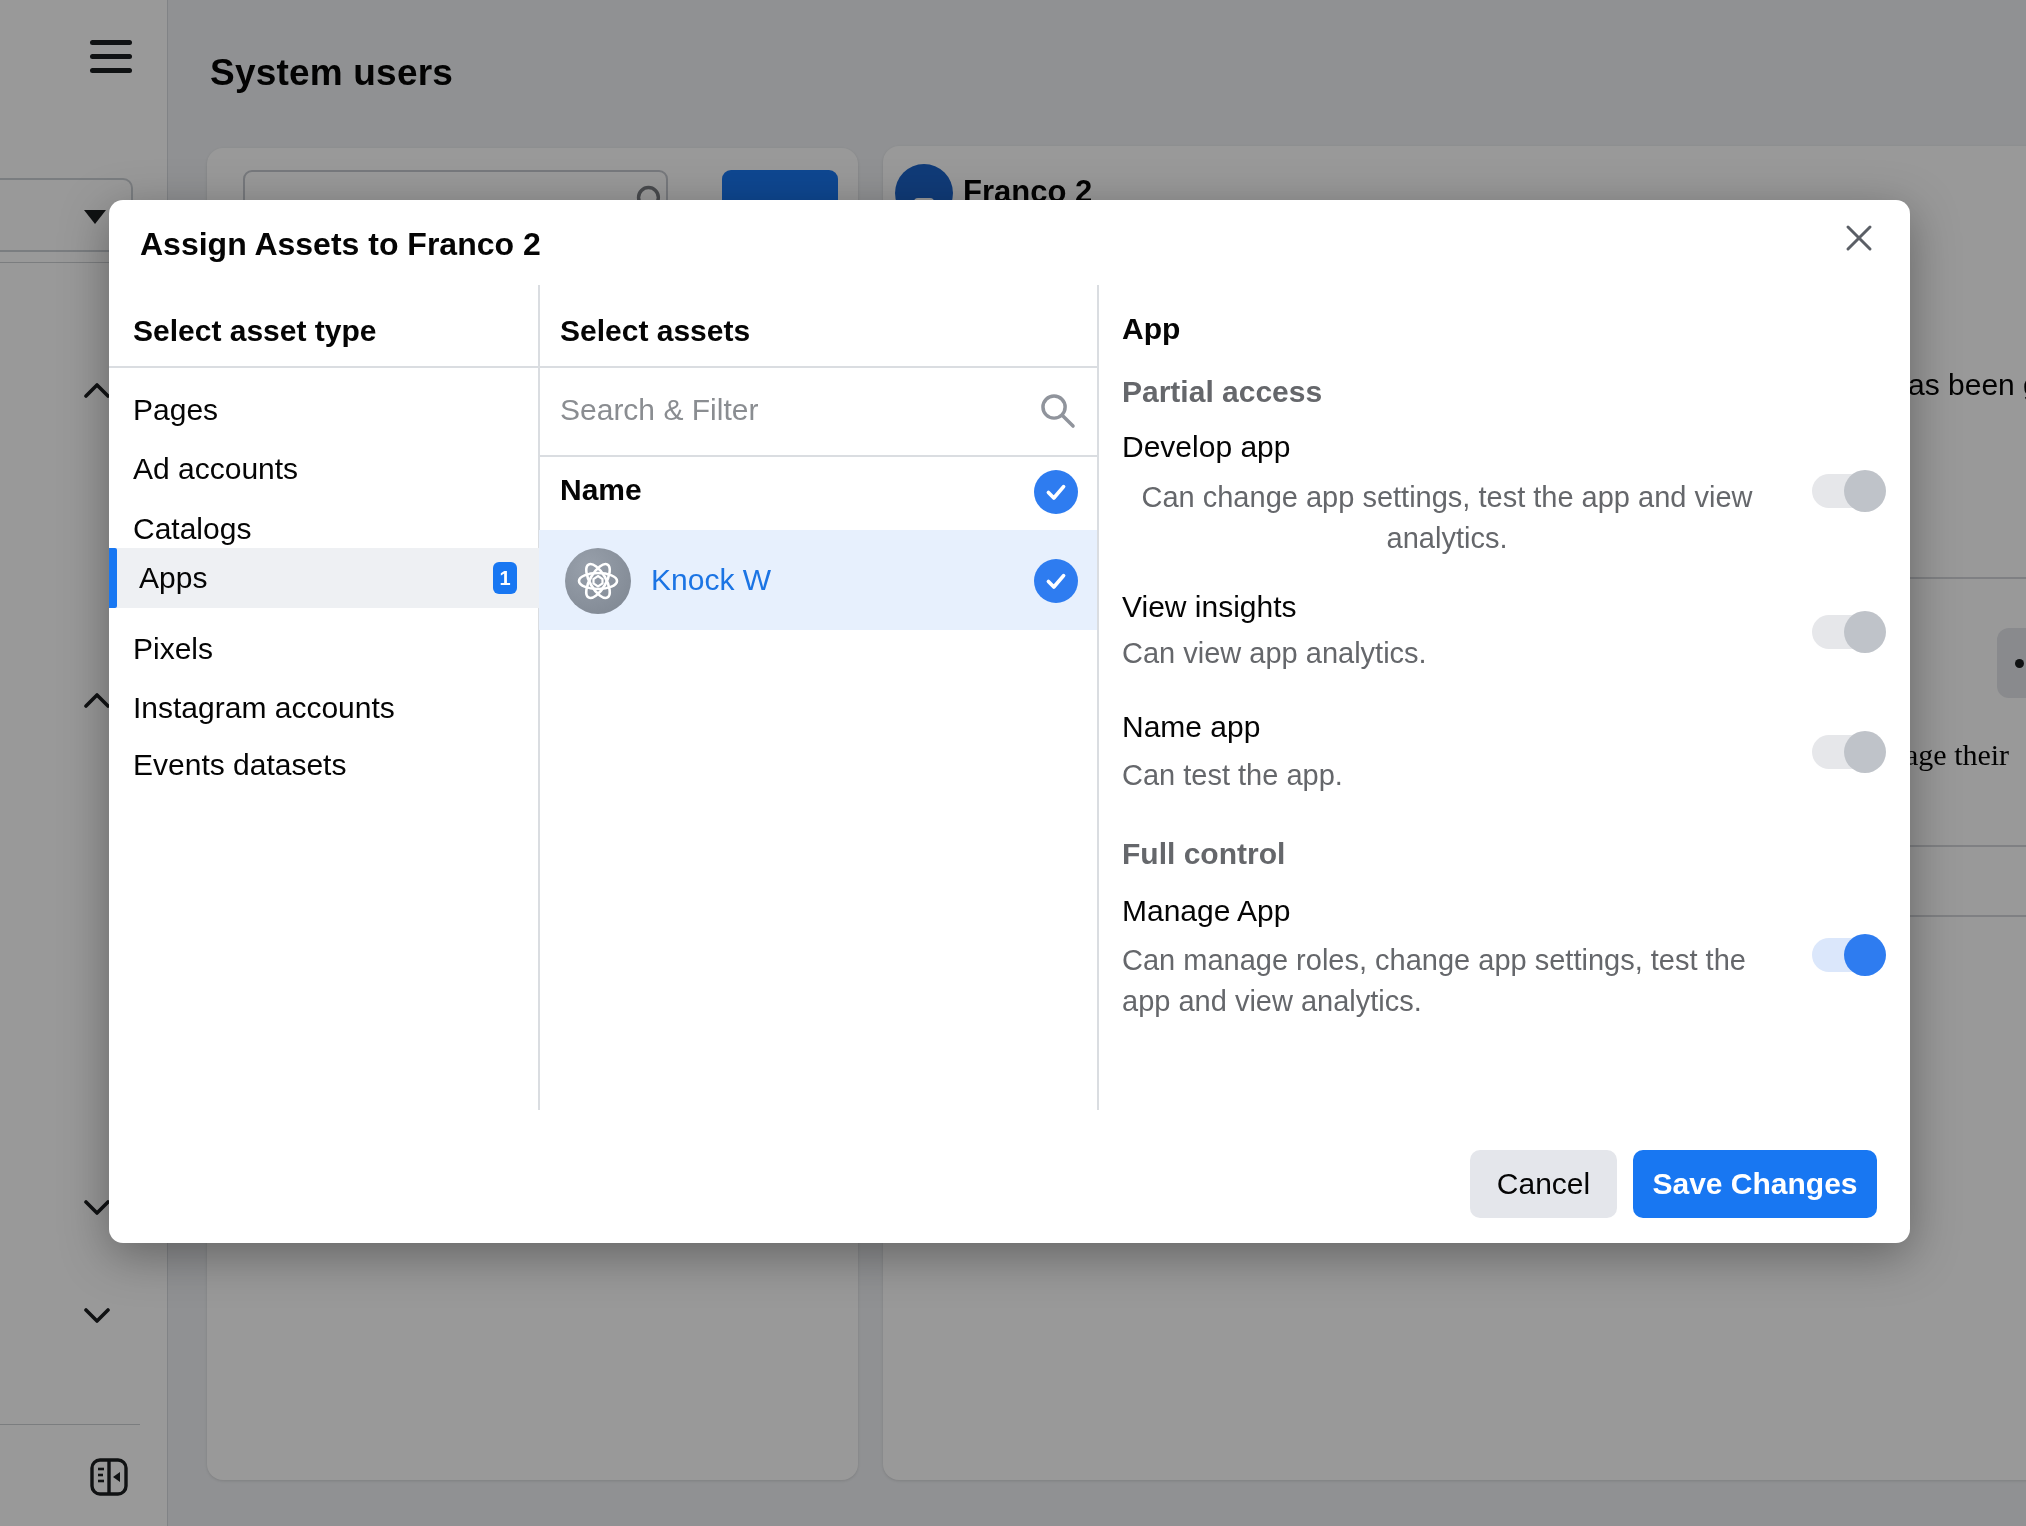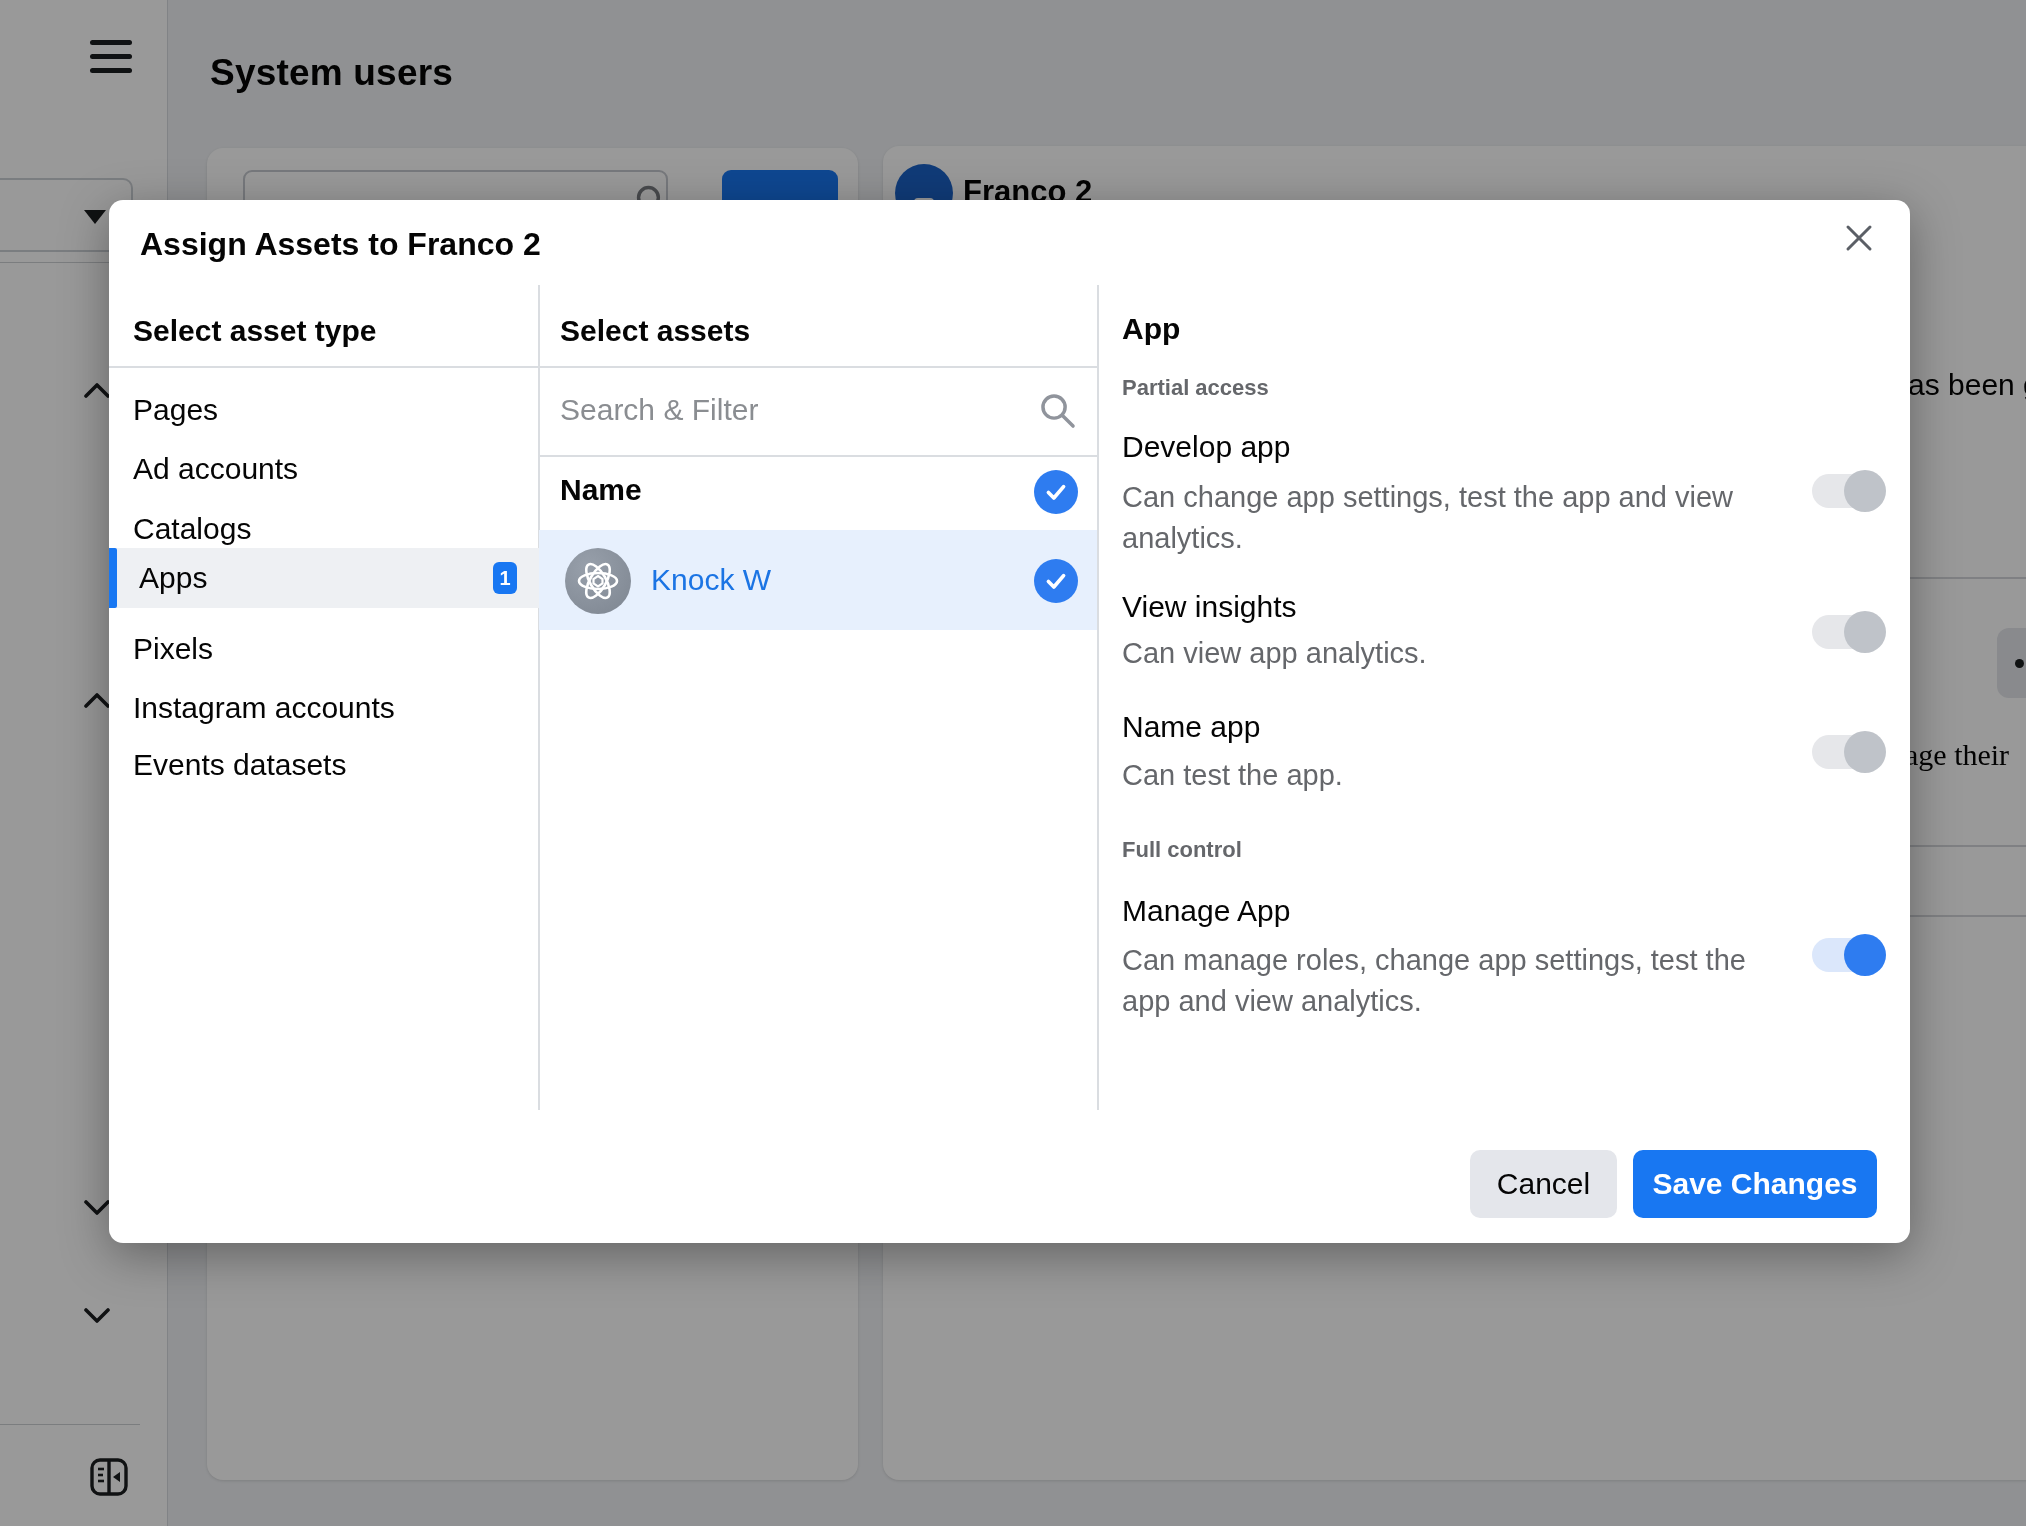--- a/index.html
+++ b/index.html
@@ -43,21 +43,21 @@
   .badge { position:absolute; left:384px; top:14px; width:24px; height:32px; background:#1877f2; border-radius:6px; color:#fff; font-size:20px; font-weight:bold; display:flex; align-items:center; justify-content:center; }
 
   .search-input { position:absolute; left:451px; top:180px; width:400px; height:60px; border:none; outline:none; font-size:30px; color:#1c1e21; background:transparent; font-family:inherit; }
   .search-input::placeholder { color:#8a8d91; opacity:1; }
 
   .check-circle { position:absolute; width:44px; height:44px; border-radius:50%; background:#2e7cf0; display:flex; align-items:center; justify-content:center; }
   .asset-row { position:absolute; left:430px; top:330px; width:558px; height:100px; background:#e7f0fd; }
   .app-avatar { position:absolute; left:456px; top:348px; width:66px; height:66px; border-radius:50%; background:radial-gradient(circle at 35% 30%, #98a0ab, #7d8590); display:flex; align-items:center; justify-content:center; }
   .asset-name { position:absolute; left:542px; top:363px; font-size:30px; font-weight:500; color:#1b74e4; }
 
-  .perm-section-label { position:absolute; left:1013px; font-size:22px; font-weight:bold; color:#65676b; }
+  .perm-section-label { position:absolute; left:1013px; font-size:30px; font-weight:bold; color:#65676b; }
   .perm-title { position:absolute; left:1013px; font-size:30px; color:#050505; }
   .perm-desc { position:absolute; left:1013px; width:650px; font-size:29px; line-height:41px; color:#65676b; }
 
   .toggle { position:absolute; left:1703px; width:72px; height:34px; border-radius:17px; cursor:pointer; }
   .toggle .knob { position:absolute; top:-4px; right:-2px; width:42px; height:42px; border-radius:50%; }
   .toggle.off { background:#e6e7ea; }
   .toggle.off .knob { background:#bfc3c9; }
   .toggle.on { background:#dbe7fb; }
   .toggle.on .knob { background:#2e7cf0; }
 
@@ -201,21 +201,21 @@
     <svg width="26" height="26" viewBox="0 0 24 24">
         <path d="M5 12.5 L10 17.5 L19 7" fill="none" stroke="#fff" stroke-width="3.4" stroke-linecap="round" stroke-linejoin="round"></path>
       </svg>
   </div>
 
   <div class="col-header" style="left:1013px; top:112px;">App</div>
 
   <div class="perm-section-label" style="top:175px;">Partial access</div>
 
   <div class="perm-title" style="top:230px;">Develop app</div>
-  <div class="perm-desc" style="top:277px;">Can change app settings, test the app and view analytics.</div>
+  <div class="perm-desc" style="top:277px;text-align:center;">Can change app settings, test the app and view analytics.</div>
   <div class="toggle off" style="top:274px;">
       <div class="knob"></div>
     </div>
 
   <div class="perm-title" style="top:390px;">View insights</div>
   <div class="perm-desc" style="top:433px;">Can view app analytics.</div>
   <div class="toggle off" style="top:415px;">
       <div class="knob"></div>
     </div>
 

